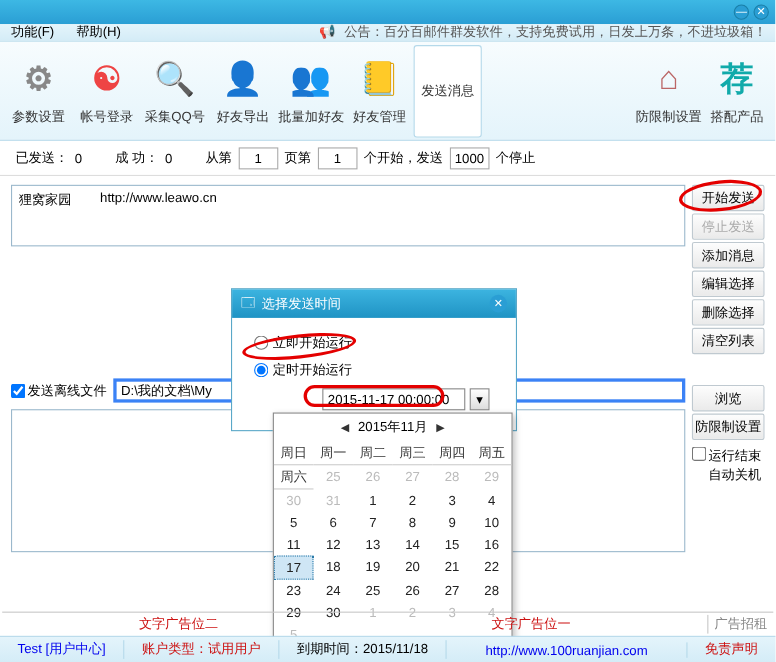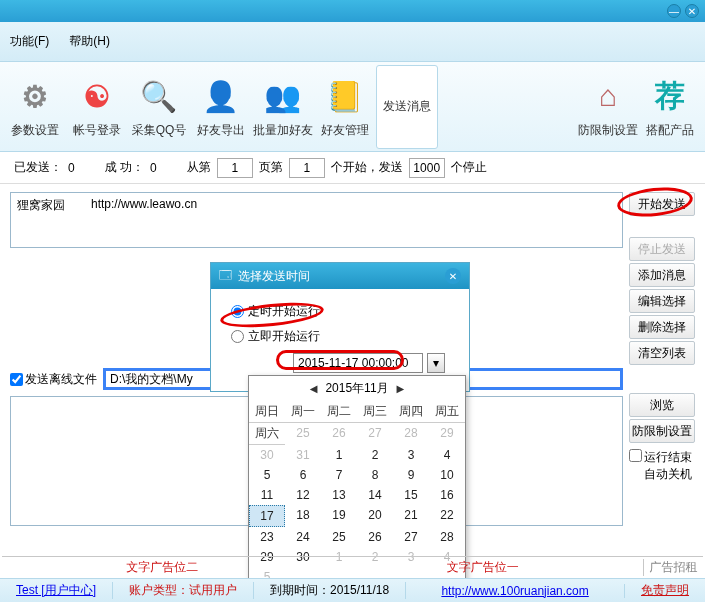--- a/index.html
+++ b/index.html
@@ -3,21 +3,21 @@
 <meta charset="utf-8">
 <style>
 * { box-sizing: border-box; margin: 0; padding: 0; font-family: "Microsoft YaHei", SimSun, sans-serif; font-size: 12px; }
 body { background: #fff; width: 705px; height: 602px; overflow: hidden; }
 
 
 .titlebar { height: 22px; background: linear-gradient(#3db8e4, #2a9ed4); display: flex; justify-content: flex-end; align-items: center; padding-right: 6px; gap: 4px; }
 .titlebar .tb-btn { width: 14px; height: 14px; border-radius: 7px; background: #2a9ed4; border: 1px solid #1a7fa8; display: flex; align-items: center; justify-content: center; color: #fff; font-size: 10px; cursor: pointer; }
 
 
-.menubar { height: 40px; background: linear-gradient(#e4f4fb, #d4ecf7); display: flex; align-items: center; border-bottom: 1px solid #b5d9ea; }
+.menubar { height: 16px; background: linear-gradient(#e4f4fb, #d4ecf7); display: flex; align-items: center; border-bottom: 1px solid #b5d9ea; }
 .menubar .menu-item { padding: 0 10px; cursor: pointer; }
 .announce { flex: 1; text-align: right; padding-right: 8px; color: #555; }
 .announce .horn { color: #f90; margin-right: 4px; }
 
 
 .toolbar { height: 90px; background: linear-gradient(#f7fcfe, #e4f4fb); display: flex; align-items: center; border-bottom: 1px solid #b5d9ea; padding: 0 4px; }
 .tool { width: 62px; height: 84px; display: flex; flex-direction: column; align-items: center; justify-content: center; gap: 4px; cursor: pointer; }
 .tool.active { background: #fff; border: 1px solid #b5d9ea; border-radius: 3px; }
 .tool .ticon { width: 44px; height: 44px; display: flex; align-items: center; justify-content: center; }
 .tool .tlabel { font-size: 12px; color: #333; }
@@ -26,21 +26,21 @@
 
 .stats { height: 32px; border-bottom: 1px solid #ddd; display: flex; align-items: center; padding: 0 14px; gap: 6px; }
 .stats input[type=text] { width: 36px; height: 20px; border: 1px solid #aaa; text-align: center; }
 .stats .w4 { width: 44px; }
 
 
 .main { display: flex; padding: 8px 10px 0 10px; }
 .main-left { flex: 1; }
 .main-right { width: 72px; display: flex; flex-direction: column; gap: 2px; padding-left: 6px; }
 .side-btn { height: 24px; border: 1px solid #bfc9d0; background: linear-gradient(#fdfdfd,#eaeaea); border-radius: 2px; cursor: pointer; display: flex; align-items: center; justify-content: center; }
-.side-btn.disabled { color: #aaa; margin-top: 19px; }
+.side-btn.disabled { color: #aaa; }
 .ring { position: absolute; border: 3px solid #e40000; border-radius: 50%/50%; transform: rotate(-6deg); pointer-events:none; }
 
 .listbox { height: 56px; border: 1px solid #9bb8cc; background: #fff; padding: 4px 6px; }
 .listrow { display: flex; gap: 26px; }
 
 
 .filerow { margin-top: 120px; display: flex; align-items: center; gap: 6px; }
 .filerow input[type=text] { flex: 1; height: 22px; border: 3px solid #3b82f6; padding: 0 4px; }
 
 .bigbox { margin-top: 6px; height: 130px; border: 1px solid #9bb8cc; background: #fff; }
@@ -67,37 +67,41 @@
 .cal-foot { border-top: 1px solid #ccc; text-align: center; padding: 3px 0; }
 .cal-foot .tk { display:inline-block; width: 9px; height: 9px; border: 1px solid #c33; margin-right: 4px; vertical-align: middle; }
 
 
 .adbar { height: 22px; border-top: 1px solid #c7c7c7; display: flex; align-items: center; }
 .adbar .adcell { flex: 1; text-align: center; color: #c11; }
 .adbar .adr { width: 60px; text-align: center; border-left: 1px solid #c7c7c7; color: #888; }
 
 .status { height: 24px; border-top: 1px solid #b5d9ea; background: linear-gradient(#e4f4fb,#d4ecf7); display: flex; align-items: center; font-size: 12px; }
 .status .cell { padding: 0 16px; border-right: 1px solid #b5d9ea; }
-.status a { color: #00e; text-decoration: underline; cursor: pointer; }
+.status a { color: #00e; cursor: pointer; }
 .status .spread { flex: 1; }
 .checkbox { display: flex; align-items: center; gap: 2px; }
 .dt-ring { position:absolute; left:276px; top:350px; width:128px; height:20px; border:3px solid #e40000; border-radius:12px; pointer-events:none; }
 .opt-ring { position:absolute; left:220px; top:304px; width:104px; height:22px; border:3px solid #e40000; border-radius:50%; transform:rotate(-6deg); pointer-events:none; }
 </style>
 </head>
 <body>
 
 <div class="titlebar">
   <div class="tb-btn">—</div>
   <div class="tb-btn">✕</div>
 </div>
 
 <div class="menubar">
   <div class="menu-item">功能(F)</div>
   <div class="menu-item">帮助(H)</div>
+  <div class="announce">
+    <span class="horn">📢</span>
+    <span>公告：</span><span>百分百邮件群发软件，支持免费试用，日发上万条，不进垃圾箱！</span>
+  </div>
 </div>
 
 <div class="toolbar" id="toolbar">
     <div class="tool">
       <div class="ticon" style="font-size:30px;color:#888;font-weight:bold;">⚙</div>
       <div class="tlabel">参数设置</div>
     </div>
     <div class="tool">
       <div class="ticon" style="font-size:30px;color:#e44;font-weight:bold;">☯</div>
       <div class="tlabel">帐号登录</div>
@@ -188,26 +192,26 @@
 </div>
 
 <div class="dialog">
   <div class="dlg-title">
     <span>🗔</span>
     <span>选择发送时间</span>
     <div class="dlg-close">✕</div>
   </div>
   <div class="dlg-body">
     <label>
+      <input type="radio" name="sch" style="">
+      <span>立即开始运行</span>
+    </label>
+    <label>
       <input type="radio" name="sch" checked="" style="">
       <span>定时开始运行</span>
-    </label>
-    <label>
-      <input type="radio" name="sch" style="">
-      <span>立即开始运行</span>
     </label>
     <div class="dt-row">
       <input class="dt-input" value="2015-11-17 00:00:00" style="">
       <div class="dt-drop">▾</div>
     </div>
   </div>
 </div>
 <div class="opt-ring"></div>
 <div class="dt-ring"></div>
 

